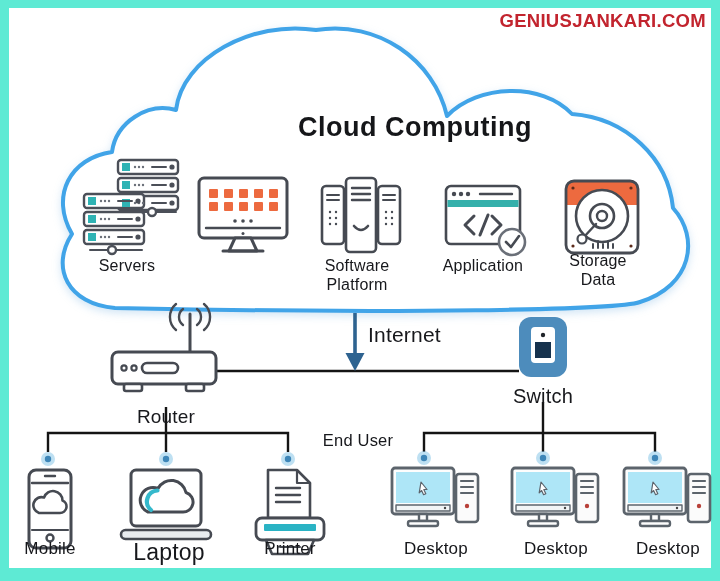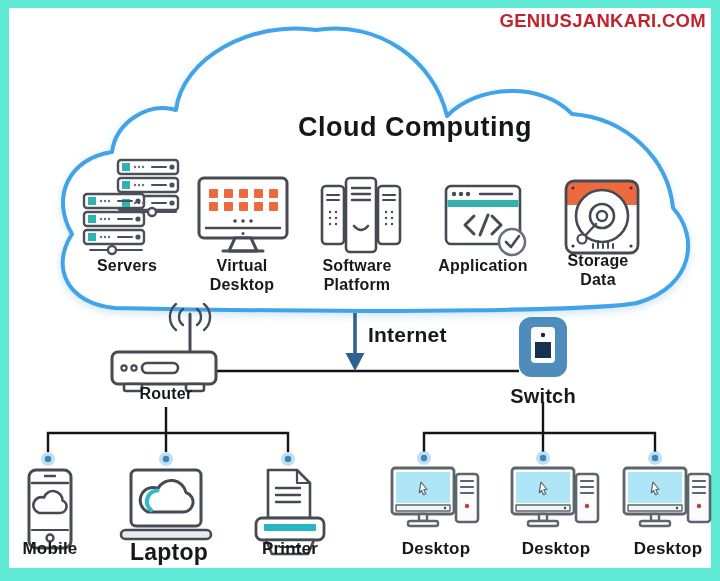--- a/index.html
+++ b/index.html
@@ -3,21 +3,21 @@
 <meta charset="utf-8">
 <style>
   html,body{margin:0;padding:0;}
   body{width:720px;height:581px;overflow:hidden;font-family:"Liberation Sans",sans-serif;}
   .frame{position:relative;width:720px;height:581px;background:#5eead4;}
   .canvas{position:absolute;left:9px;top:8px;right:9px;bottom:13px;background:#ffffff;}
   .overlay{position:absolute;left:0;top:0;width:720px;height:581px;z-index:1;}
   .cloud-path{fill:#ffffff;stroke:#41a4e8;stroke-width:4;stroke-linejoin:round;
               filter:drop-shadow(0 3px 4px rgba(90,160,220,.28));}
   .abs{position:absolute;z-index:2;}
-  .lbl{position:absolute;z-index:3;color:#17181c;font-weight:700;text-align:center;
+  .lbl{position:absolute;z-index:3;color:#17181c;font-weight:400;text-align:center;
        font-size:16px;line-height:1.18;letter-spacing:.2px;}
   .title{position:absolute;z-index:3;color:#151619;font-weight:800;font-size:27px;
          letter-spacing:.5px;text-align:right;}
   .watermark{position:absolute;z-index:4;right:14px;top:10px;color:#c2242e;
              font-weight:700;font-size:18.5px;letter-spacing:.3px;}
   svg{display:block;}
 </style>
 </head>
 <body>
 
@@ -313,28 +313,28 @@
       <rect x="6" y="8" width="54" height="31" fill="#aee6f7" stroke="none"></rect>
       <rect x="6" y="41" width="54" height="6" fill="#f2f5f6" stroke-width="1.4"></rect>
       <circle cx="55" cy="44" r="1.2" fill="#444" stroke="none"></circle>
       <path d="M31 18 l6 7.5 h-3.2 l2 4.2 -2.2 1 -2 -4.2 -2.4 2.4 z" fill="#fff" stroke-width="1.2"></path>
       <path d="M29 50 h8 v7 h-8 z" fill="#fdfdfd" stroke-width="2.4"></path>
       <rect x="18" y="57" width="30" height="5" rx="2" fill="#fdfdfd" stroke-width="2.4"></rect>
     </svg>
   </div>
 
   <div class="lbl" style="left:77px;top:257px;width:100px;">Servers</div>
-  <div class="lbl" style="left:197px;top:257px;width:90px;">Virtual Desktop</div>
   <div class="lbl" style="left:312px;top:257px;width:90px;text-align:center;">Software Platform</div>
   <div class="lbl" style="left:423px;top:257px;width:120px;">Application</div>
   <div class="lbl" style="left:558px;top:252px;width:80px;">Storage Data</div>
 
   <div class="lbl" style="left:368px;top:323px;width:80px;text-align:left;font-size:21px;">Internet</div>
-  <div class="lbl" style="left:116px;top:385px;width:100px;font-size:16px;">Router</div>
+  <div class="lbl" style="left:116px;top:406px;width:100px;font-size:19px;">Router</div>
   <div class="lbl" style="left:493px;top:385px;width:100px;font-size:20px;">Switch</div>
+  <div class="lbl" style="left:308px;top:431px;width:100px;font-size:16.5px;">End User</div>
 
   <div class="lbl" style="left:0px;top:539px;width:100px;font-size:17px;">Mobile</div>
   <div class="lbl" style="left:119px;top:539px;width:100px;font-size:23px;">Laptop</div>
   <div class="lbl" style="left:240px;top:539px;width:100px;font-size:17px;">Printer</div>
   <div class="lbl" style="left:386px;top:539px;width:100px;font-size:17px;">Desktop</div>
   <div class="lbl" style="left:506px;top:539px;width:100px;font-size:17px;">Desktop</div>
   <div class="lbl" style="left:618px;top:539px;width:100px;font-size:17px;">Desktop</div>
 </div>
 
 </body></html>

